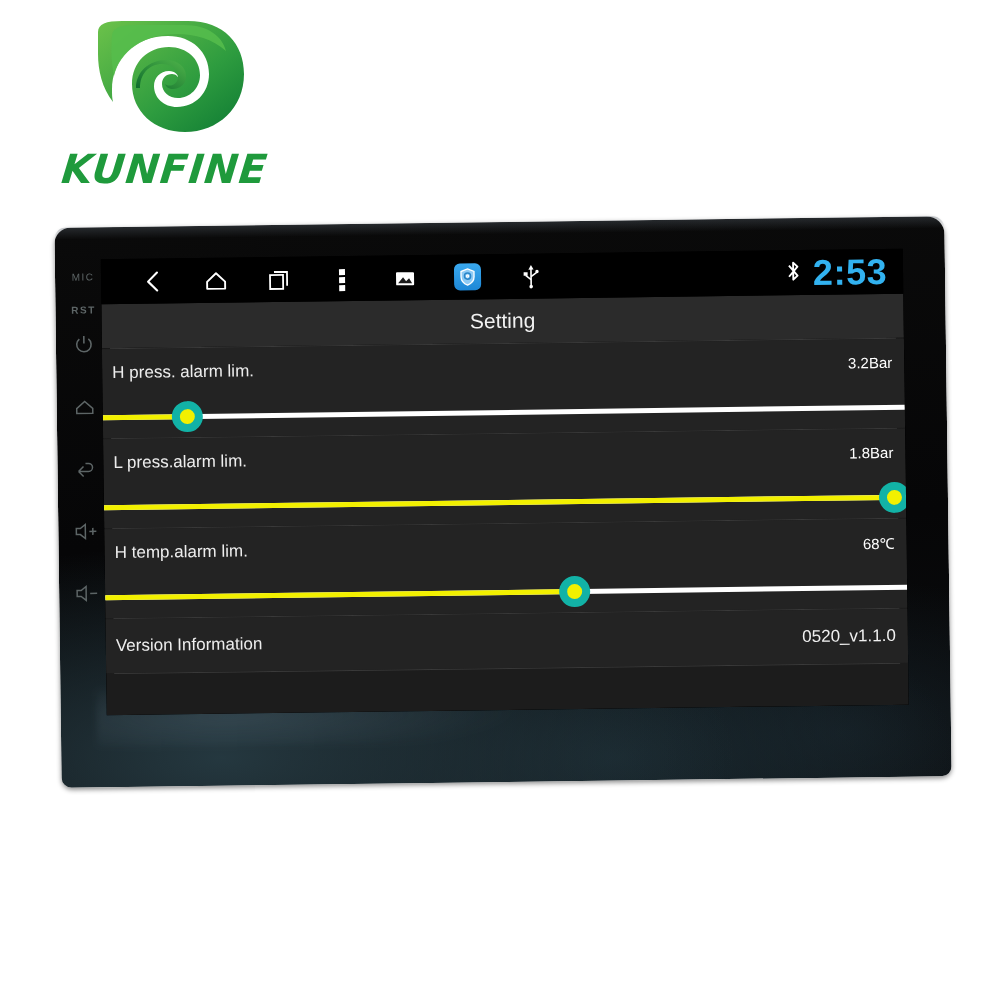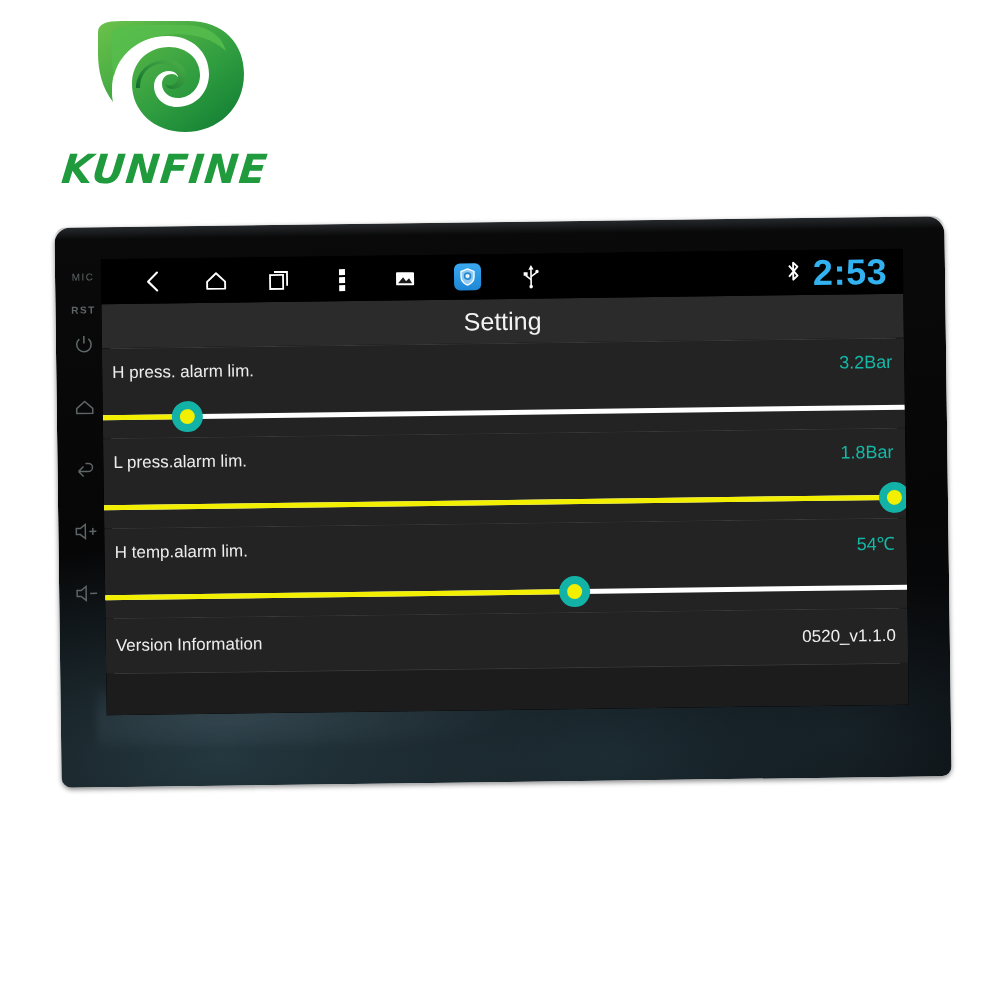--- a/index.html
+++ b/index.html
@@ -83,32 +83,32 @@
     position: absolute; right: 16px; top: 0; height: 45px;
     display: flex; align-items: center; gap: 12px;
   }
   .clock { color: #32b2f0; font-size: 36px; font-weight: bold; letter-spacing: 0.5px; }
 
   
   .titlebar {
     height: 44px; background: #2b2b2b;
     display: flex; align-items: center; justify-content: center;
   }
-  .titlebar .t { color: #f2f2f2; font-size: 25px; }
+  .titlebar .t { color: #f2f2f2; font-size: 21px; }
 
   
   .list { background: #1c1c1c; height: 367px; }
   .row { position: relative; background: #232323; }
   .divider { height: 1px; background: #3a3a3a; margin: 0 8px; }
   .row-inner { padding: 0 10px 0 10px; }
   .row-head {
     height: 47px; display: flex; align-items: center; justify-content: space-between;
   }
   .row-label { color: #ededed; font-size: 17px; }
-  .row-value { color: #14b8a6; font-size: 18px; padding-right: 2px; }
+  .row-value { color: #ffffff; font-size: 15px; padding-right: 2px; }
   .row-value.bright { color: #f0f0f0; font-size: 17px; }
 
   .slider-wrap { position: relative; height: 42px; margin: 0 -10px; }
   .track {
     position: absolute; left: 0; right: 0; top: 19px; height: 5px;
     background: #ffffff;
   }
   .track-fill {
     position: absolute; left: 0; top: 19px; height: 5px; background: #f2f000;
   }
@@ -302,21 +302,21 @@
                 </div>
           </div>
         </div>
       </div>
       <div class="divider"></div>
 
       <div class="row">
         <div class="row-inner">
           <div class="row-head">
             <span class="row-label">H temp.alarm lim.</span>
-            <span class="row-value">54℃</span>
+            <span class="row-value">68℃</span>
           </div>
           <div class="slider-wrap">
             <div class="track"></div>
             <div class="track-fill" style="width:58.5%"></div>
             <div class="thumb" style="left:58.5%">
                   <i></i>
                 </div>
           </div>
         </div>
       </div>

